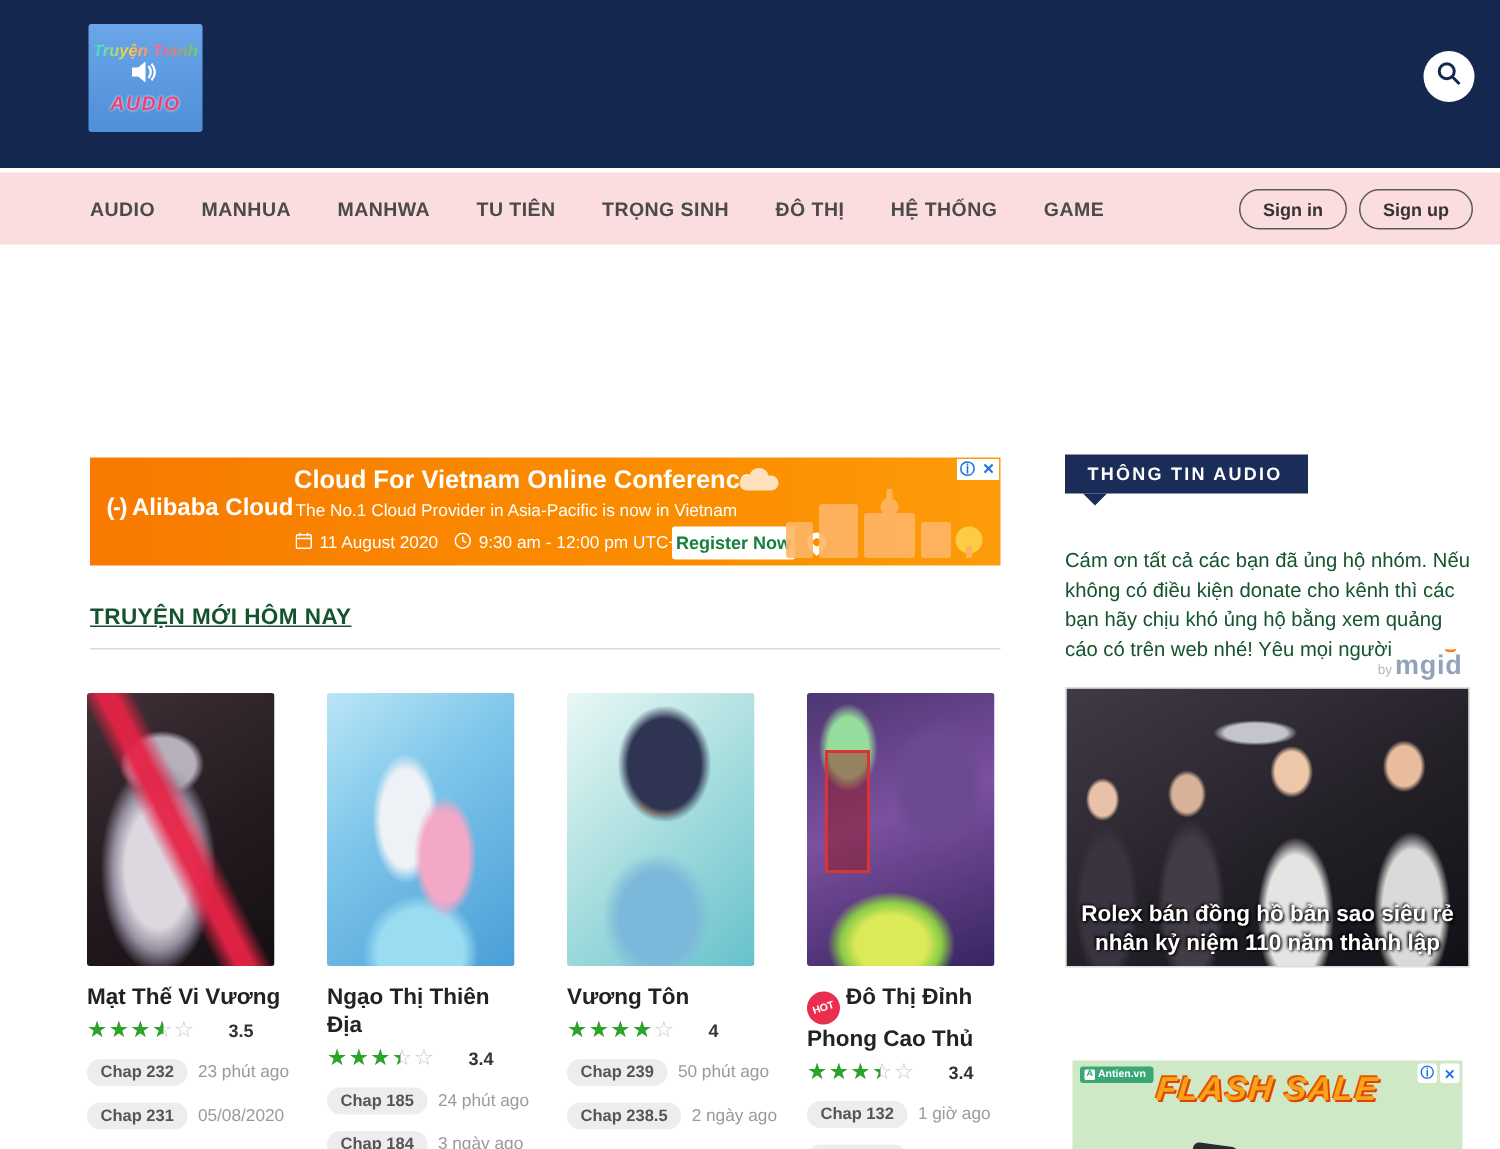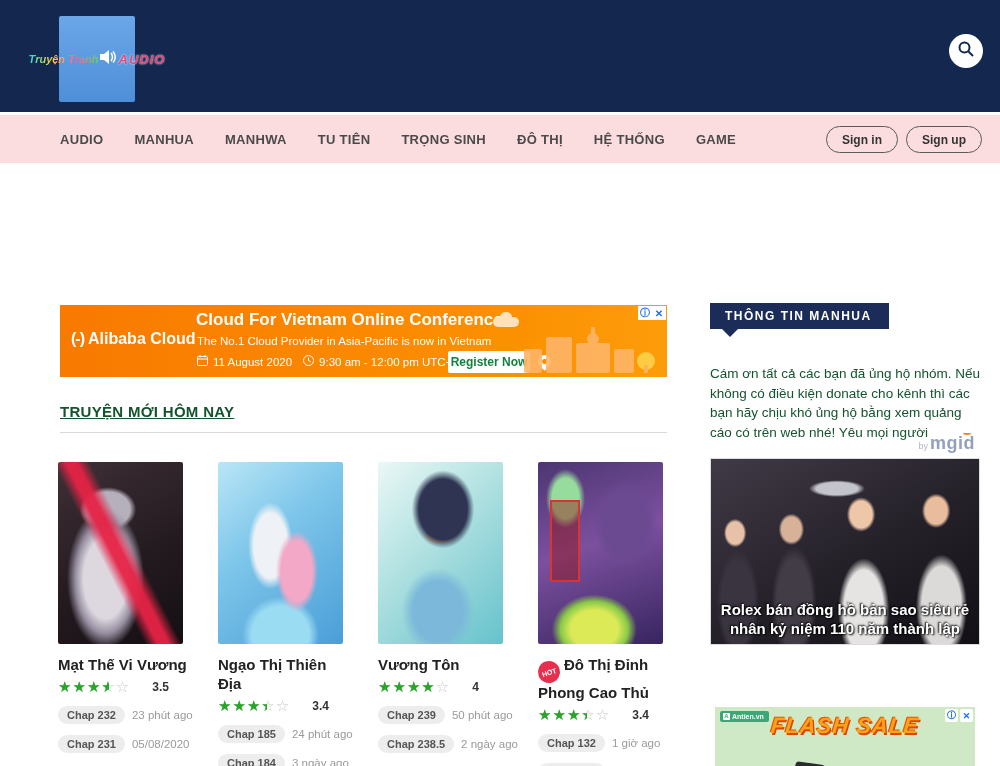--- a/index.html
+++ b/index.html
@@ -1,21 +1,21 @@
 <!DOCTYPE html>
 <html><head>
 <meta charset="utf-8">
 <style>
   * { margin:0; padding:0; box-sizing:border-box; }
   body { font-family:"Liberation Sans", sans-serif; background:#fff; }
   #page { position:relative; width:1000px; height:766px; background:#fff; overflow:hidden; }
 
   
   .header { position:absolute; left:0; top:0; width:1000px; height:112px; background:#14274e; }
-  .logo-box { position:absolute; left:59px; top:16px; width:76px; height:86px; background:linear-gradient(180deg,#6aa6e8,#4f8fd8); border-radius:2px; display:flex; flex-direction:row; align-items:center; justify-content:center; gap:1px; }
+  .logo-box { position:absolute; left:59px; top:16px; width:76px; height:72px; background:linear-gradient(180deg,#6aa6e8,#4f8fd8); border-radius:2px; display:flex; flex-direction:column; align-items:center; justify-content:center; gap:1px; }
   .logo-line1 { font-size:11px; font-weight:bold; font-style:italic; background:linear-gradient(90deg,#28e0d8,#ffd23a,#ff5a9a,#5ae05a); -webkit-background-clip:text; background-clip:text; color:transparent; white-space:nowrap; }
   .logo-audio { font-size:13px; font-weight:bold; font-style:italic; color:#e8447a; text-shadow:0 0 2px #fff; letter-spacing:1px; }
   .site-title { position:absolute; left:164px; top:25px; font-family:"DejaVu Serif", serif; font-weight:700; font-size:36px; color:#ffffff; letter-spacing:.5px; }
   .search-btn { position:absolute; left:949px; top:34px; width:34px; height:34px; background:#fff; border-radius:50%; display:flex; align-items:center; justify-content:center; cursor:pointer; }
 
   
   .nav { position:absolute; left:0; top:115px; width:1000px; height:48px; background:#fbdcdf; display:flex; align-items:center; }
   .nav-items { display:flex; gap:31px; margin-left:60px; }
   .nav-item { font-size:13px; font-weight:bold; color:#4a4a4a; letter-spacing:.3px; cursor:pointer; white-space:nowrap; }
   .auth { position:absolute; right:18px; top:11px; display:flex; gap:8px; }
@@ -270,21 +270,21 @@
     <div class="chap-row">
       <span class="chap-pill">Chap 132</span>
       <span class="chap-time">1 giờ ago</span>
     </div>
     <div class="chap-row">
       <span class="chap-pill">Chap 131</span>
       <span class="chap-time">05/08/2020</span>
     </div>
   </div>
 
-  <div class="donate-header">THÔNG TIN MANHUA</div>
+  <div class="donate-header">THÔNG TIN AUDIO</div>
   <div class="donate-text">Cám ơn tất cả các bạn đã ủng hộ nhóm. Nếu không có điều kiện donate cho kênh thì các bạn hãy chịu khó ủng hộ bằng xem quảng cáo có trên web nhé! Yêu mọi người</div>
   <div class="mgid-line">
     <span class="mgid-by">by</span><span class="mgid-word"><span>mgid</span><span class="mgid-mark"></span></span>
   </div>
 
   <div class="native-ad">
     <div class="native-ad-text">Rolex bán đồng hồ bản sao siêu rẻ nhân kỷ niệm 110 năm thành lập</div>
   </div>
 
   <div class="flash-ad">

